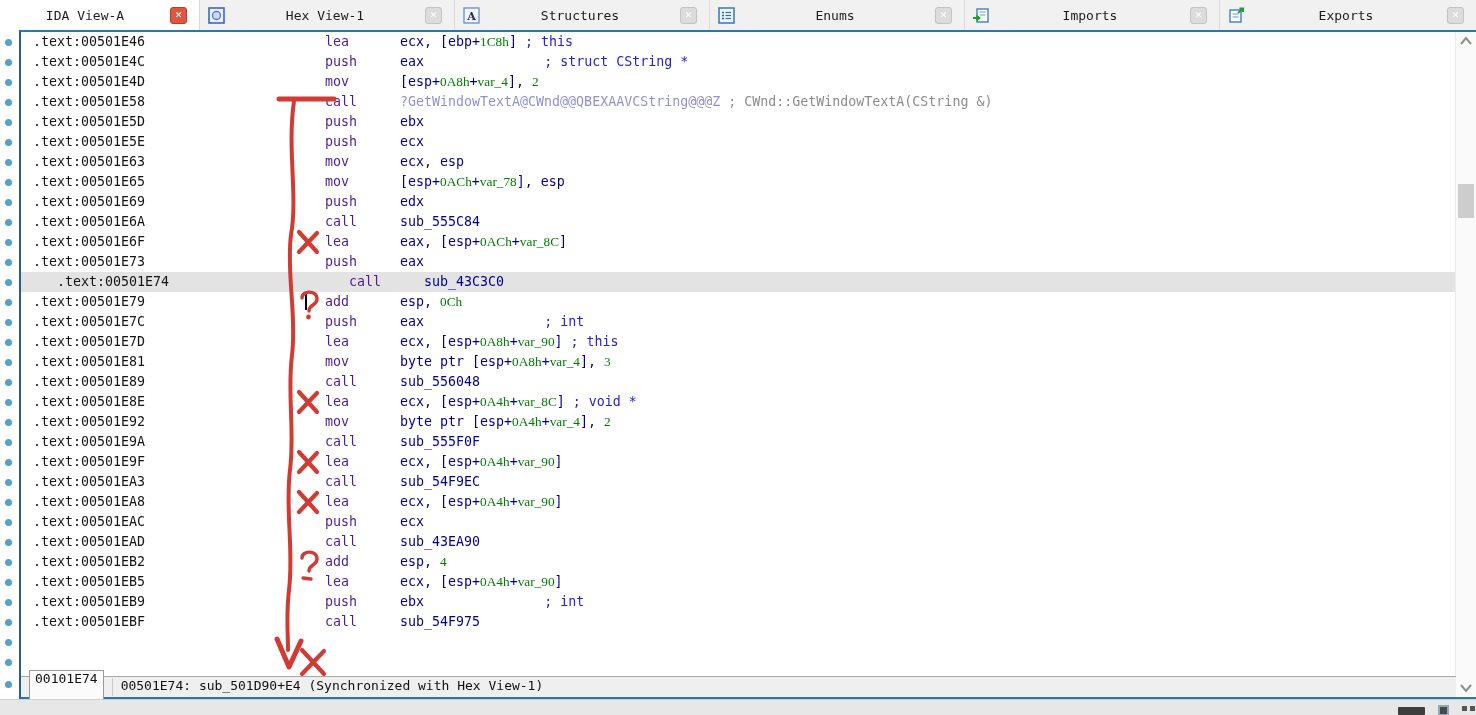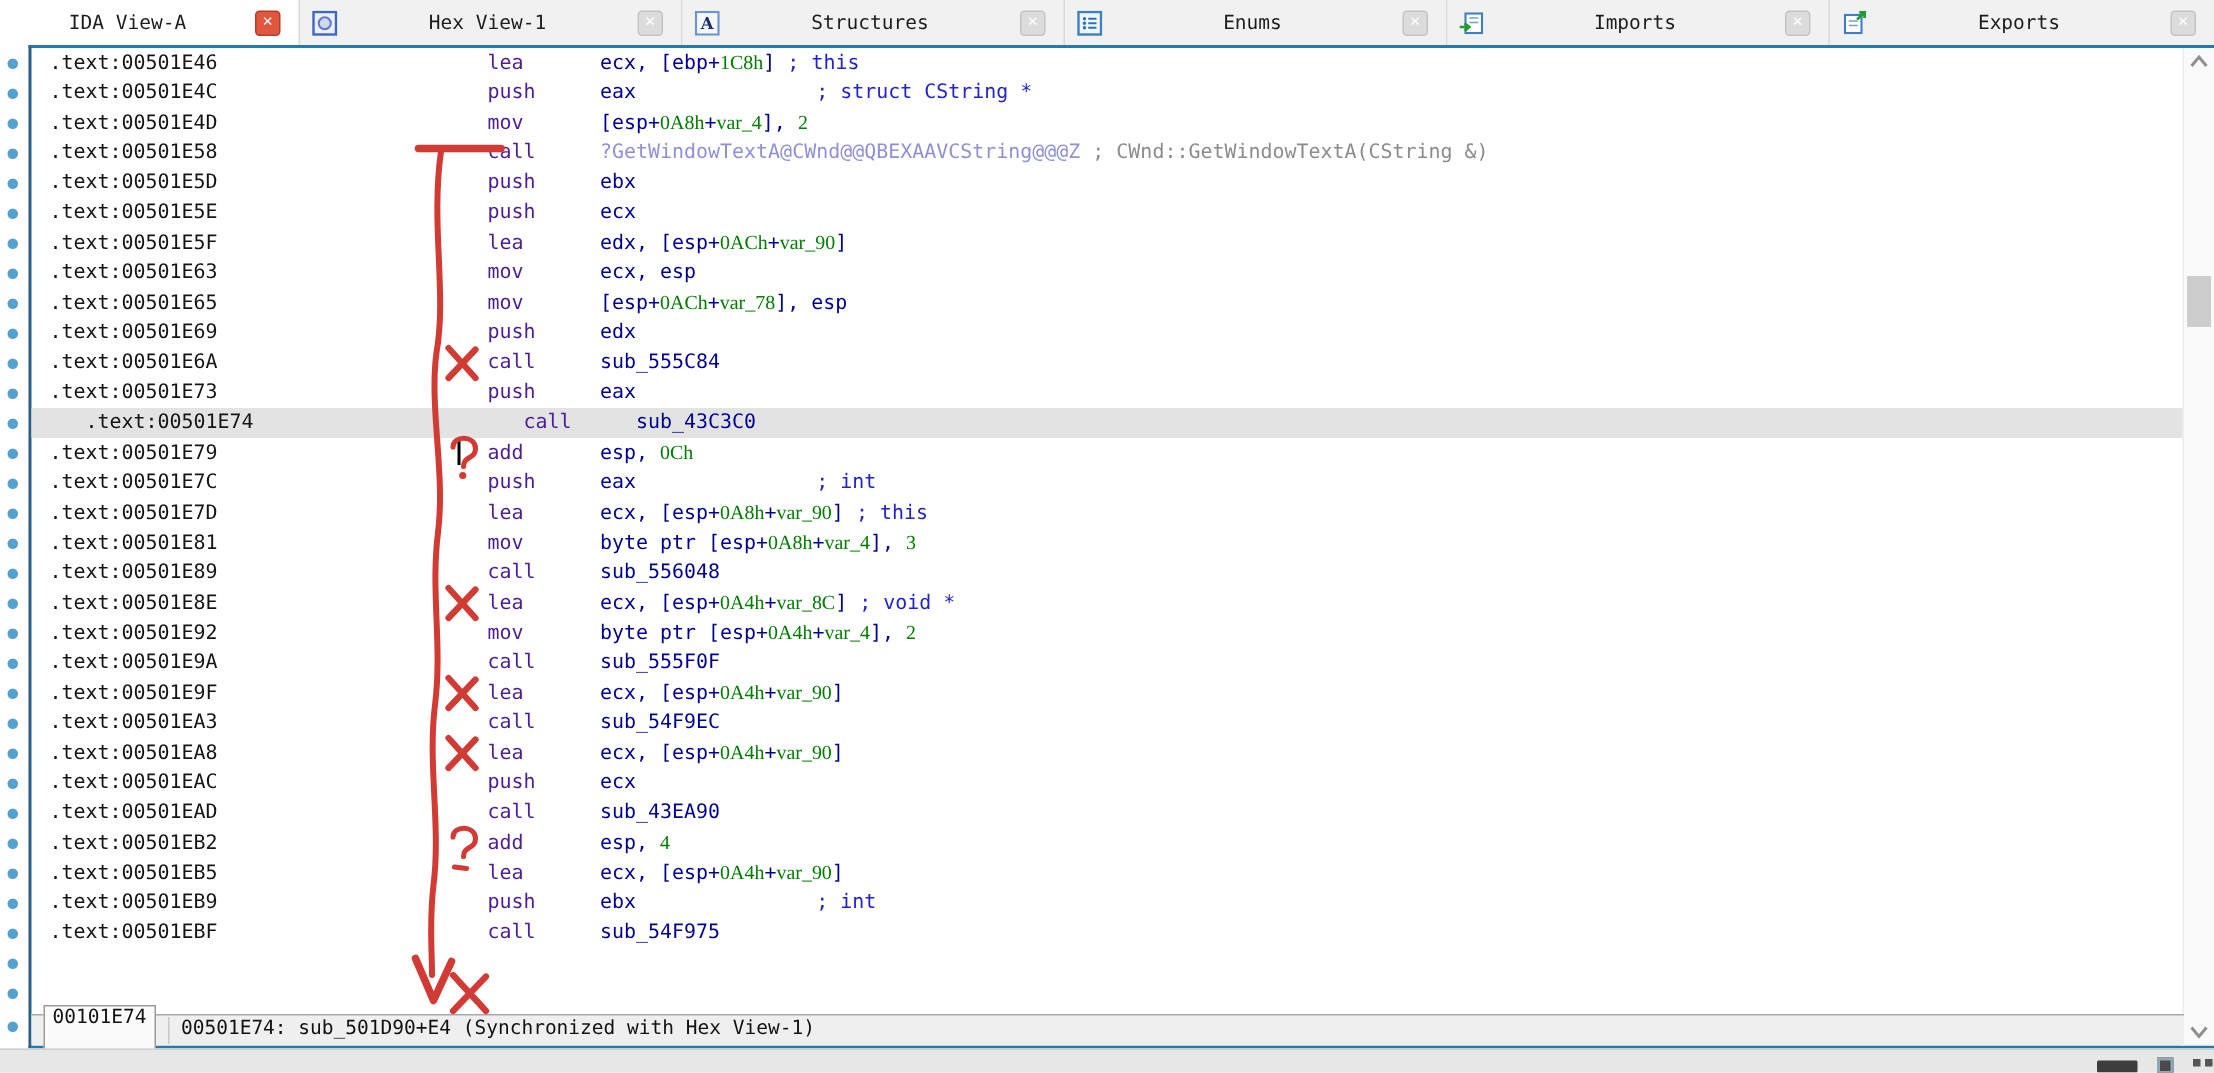--- a/index.html
+++ b/index.html
@@ -154,25 +154,25 @@
   </div>
 
 <div class="idawin">
   <div class="code" id="code">
       <div class="row"><span class="addr">.text:00501E46</span><span class="mn">lea</span><span class="ops"><span class="seg-r">ecx, [ebp+</span><span class="seg-n">1C8h</span><span class="seg-r">] </span><span class="seg-c">; this</span></span></div>
       <div class="row"><span class="addr">.text:00501E4C</span><span class="mn">push</span><span class="ops"><span class="seg-r">eax</span><span class="seg-r">               </span><span class="seg-c">; struct CString *</span></span></div>
       <div class="row"><span class="addr">.text:00501E4D</span><span class="mn">mov</span><span class="ops"><span class="seg-r">[esp+</span><span class="seg-n">0A8h</span><span class="seg-r">+</span><span class="seg-n">var_4</span><span class="seg-r">], </span><span class="seg-n">2</span></span></div>
       <div class="row"><span class="addr">.text:00501E58</span><span class="mn">call</span><span class="ops"><span class="seg-p">?GetWindowTextA@CWnd@@QBEXAAVCString@@@Z</span><span class="seg-g"> ; CWnd::GetWindowTextA(CString &amp;)</span></span></div>
       <div class="row"><span class="addr">.text:00501E5D</span><span class="mn">push</span><span class="ops"><span class="seg-r">ebx</span></span></div>
       <div class="row"><span class="addr">.text:00501E5E</span><span class="mn">push</span><span class="ops"><span class="seg-r">ecx</span></span></div>
-      <div class="row"><span class="addr">.text:00501E5F</span><span class="mn">lea</span><span class="ops"><span class="seg-r">edx, [esp+</span><span class="seg-n">0ACh</span><span class="seg-r">+</span><span class="seg-n">var_90</span><span class="seg-r">]</span></span></div>
       <div class="row"><span class="addr">.text:00501E63</span><span class="mn">mov</span><span class="ops"><span class="seg-r">ecx, esp</span></span></div>
       <div class="row"><span class="addr">.text:00501E65</span><span class="mn">mov</span><span class="ops"><span class="seg-r">[esp+</span><span class="seg-n">0ACh</span><span class="seg-r">+</span><span class="seg-n">var_78</span><span class="seg-r">], esp</span></span></div>
       <div class="row"><span class="addr">.text:00501E69</span><span class="mn">push</span><span class="ops"><span class="seg-r">edx</span></span></div>
       <div class="row"><span class="addr">.text:00501E6A</span><span class="mn">call</span><span class="ops"><span class="seg-r">sub_555C84</span></span></div>
+      <div class="row"><span class="addr">.text:00501E6F</span><span class="mn">lea</span><span class="ops"><span class="seg-r">eax, [esp+</span><span class="seg-n">0ACh</span><span class="seg-r">+</span><span class="seg-n">var_8C</span><span class="seg-r">]</span></span></div>
       <div class="row"><span class="addr">.text:00501E73</span><span class="mn">push</span><span class="ops"><span class="seg-r">eax</span></span></div>
       <div class="row hl"><span class="addr">.text:00501E74</span><span class="mn">call</span><span class="ops"><span class="seg-r">sub_43C3C0</span></span></div>
       <div class="row"><span class="addr">.text:00501E79</span><span class="mn">add</span><span class="ops"><span class="seg-r">esp, </span><span class="seg-n">0Ch</span></span></div>
       <div class="row"><span class="addr">.text:00501E7C</span><span class="mn">push</span><span class="ops"><span class="seg-r">eax</span><span class="seg-r">               </span><span class="seg-c">; int</span></span></div>
       <div class="row"><span class="addr">.text:00501E7D</span><span class="mn">lea</span><span class="ops"><span class="seg-r">ecx, [esp+</span><span class="seg-n">0A8h</span><span class="seg-r">+</span><span class="seg-n">var_90</span><span class="seg-r">] </span><span class="seg-c">; this</span></span></div>
       <div class="row"><span class="addr">.text:00501E81</span><span class="mn">mov</span><span class="ops"><span class="seg-r">byte ptr [esp+</span><span class="seg-n">0A8h</span><span class="seg-r">+</span><span class="seg-n">var_4</span><span class="seg-r">], </span><span class="seg-n">3</span></span></div>
       <div class="row"><span class="addr">.text:00501E89</span><span class="mn">call</span><span class="ops"><span class="seg-r">sub_556048</span></span></div>
       <div class="row"><span class="addr">.text:00501E8E</span><span class="mn">lea</span><span class="ops"><span class="seg-r">ecx, [esp+</span><span class="seg-n">0A4h</span><span class="seg-r">+</span><span class="seg-n">var_8C</span><span class="seg-r">] </span><span class="seg-c">; void *</span></span></div>
       <div class="row"><span class="addr">.text:00501E92</span><span class="mn">mov</span><span class="ops"><span class="seg-r">byte ptr [esp+</span><span class="seg-n">0A4h</span><span class="seg-r">+</span><span class="seg-n">var_4</span><span class="seg-r">], </span><span class="seg-n">2</span></span></div>
       <div class="row"><span class="addr">.text:00501E9A</span><span class="mn">call</span><span class="ops"><span class="seg-r">sub_555F0F</span></span></div>

